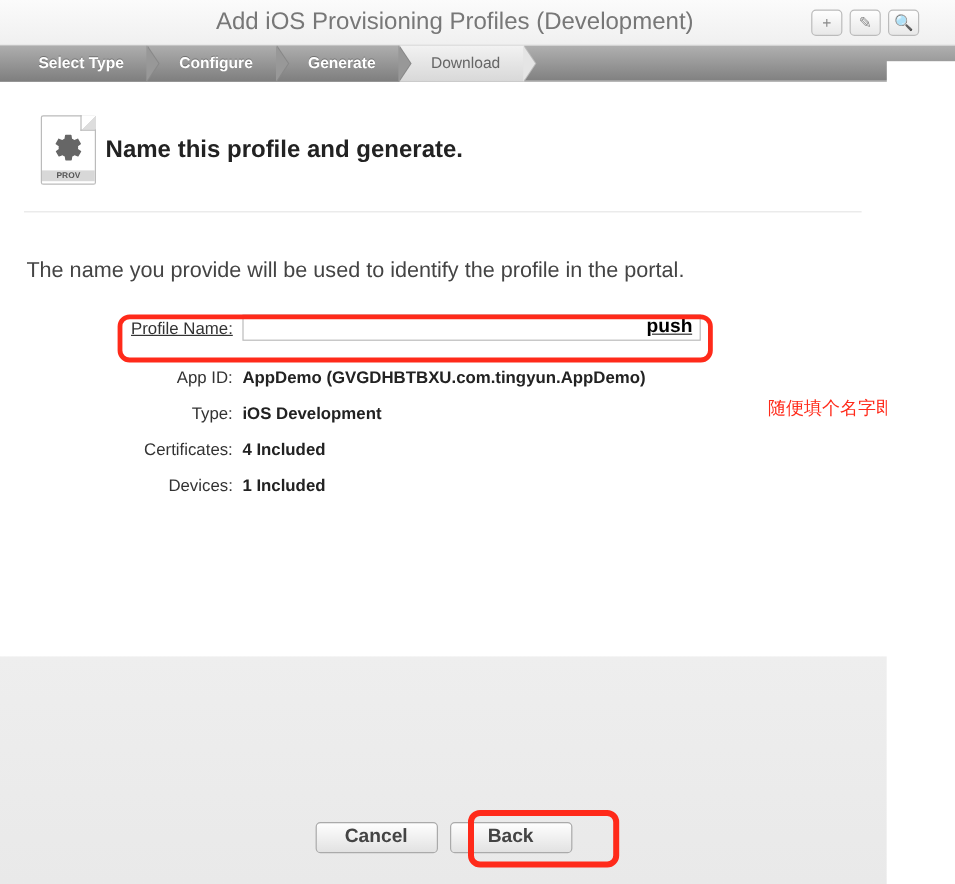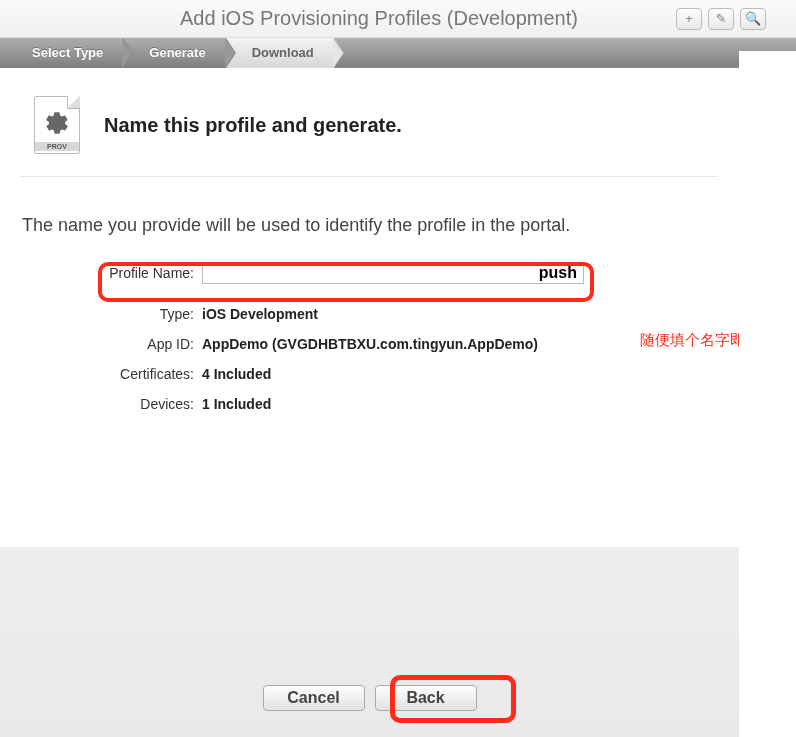--- a/index.html
+++ b/index.html
@@ -82,32 +82,32 @@
       width: 0; height: 0;
       border-top: 15px solid transparent;
       border-bottom: 15px solid transparent;
       border-left: 10px solid #989898;
       z-index: 2;
     }
     .step.inactive {
       background: linear-gradient(#f2f2f2, #d8d8d8);
       color: #666;
       text-shadow: none;
-      font-weight: 700;
+      font-weight: 400;
     }
     .step.inactive::before { border-left-color: #e5e5e5; }
     .step.inactive::after { border-left-color: #bbb; }
     .content {
       padding: 0 20px;
       width: 738px;
     }
     .section-head {
       display: flex;
       align-items: center;
-      gap: 24px;
+      gap: 8px;
       padding: 28px 0 22px 14px;
       border-bottom: 1px solid #e6e6e6;
     }
     .prov-icon {
       width: 46px;
       height: 58px;
       background: #fff;
       border: 1px solid #bbb;
       border-radius: 2px;
       position: relative;
@@ -262,50 +262,51 @@
         <span>✎</span>
       </div>
     <div class="icon-btn">
         <span>🔍</span>
       </div>
   </div>
 </div>
 
 <div class="steps">
   <div class="step">Select Type</div>
+  <div class="step">Configure</div>
   <div class="step">Generate</div>
   <div class="step inactive">Download</div>
 </div>
 
 <div class="content">
   <div class="section-head">
     <div class="prov-icon">
       <svg class="gear" viewBox="0 0 24 24">
         <path fill="#666" d="M12,8a4,4 0 1,0 0,8a4,4 0 1,0 0,-8M19.4,13c0-.3.1-.7.1-1s0-.7-.1-1l2.1-1.6c.2-.1.2-.4.1-.6l-2-3.5c-.1-.2-.4-.3-.6-.2l-2.5,1c-.5-.4-1.1-.7-1.7-1l-.4-2.6c0-.2-.2-.4-.5-.4h-4c-.2,0-.4.2-.5.4l-.4,2.6c-.6.3-1.2.6-1.7,1l-2.5-1c-.2-.1-.5,0-.6.2l-2,3.5c-.1.2-.1.5.1.6L4.6,11c0,.3-.1.7-.1,1s0,.7.1,1l-2.1,1.6c-.2.1-.2.4-.1.6l2,3.5c.1.2.4.3.6.2l2.5-1c.5.4,1.1.7,1.7,1l.4,2.6c0,.2.2.4.5.4h4c.2,0,.4-.2.5-.4l.4-2.6c.6-.3,1.2-.6,1.7-1l2.5,1c.2.1.5,0,.6-.2l2-3.5c.1-.2.1-.5-.1-.6L19.4,13z"></path>
       </svg>
       <div class="prov-label">PROV</div>
     </div>
     <div class="section-title">Name this profile and generate.</div>
   </div>
 
   <div class="desc">The name you provide will be used to identify the profile in the portal.</div>
 
   <div class="form">
     <div class="highlight-box"></div>
-    <div class="row" style="margin-top:8px;margin-bottom:22px;">
+    <div class="row" style="margin-top:8px;margin-bottom:22px;text-decoration:underline;">
       <div class="row-label">Profile Name:</div>
       <input class="text-input" type="text" value="push" style="">
+    </div>
+    <div class="row">
+      <div class="row-label">App ID:</div>
+      <div class="row-value">AppDemo (GVGDHBTBXU.com.tingyun.AppDemo)</div>
     </div>
     <div class="row">
       <div class="row-label">Type:</div>
       <div class="row-value">iOS Development</div>
-    </div>
-    <div class="row">
-      <div class="row-label">App ID:</div>
-      <div class="row-value">AppDemo (GVGDHBTBXU.com.tingyun.AppDemo)</div>
     </div>
     <div class="row">
       <div class="row-label">Certificates:</div>
       <div class="row-value">4 Included</div>
     </div>
     <div class="row">
       <div class="row-label">Devices:</div>
       <div class="row-value">1 Included</div>
     </div>
   </div>

